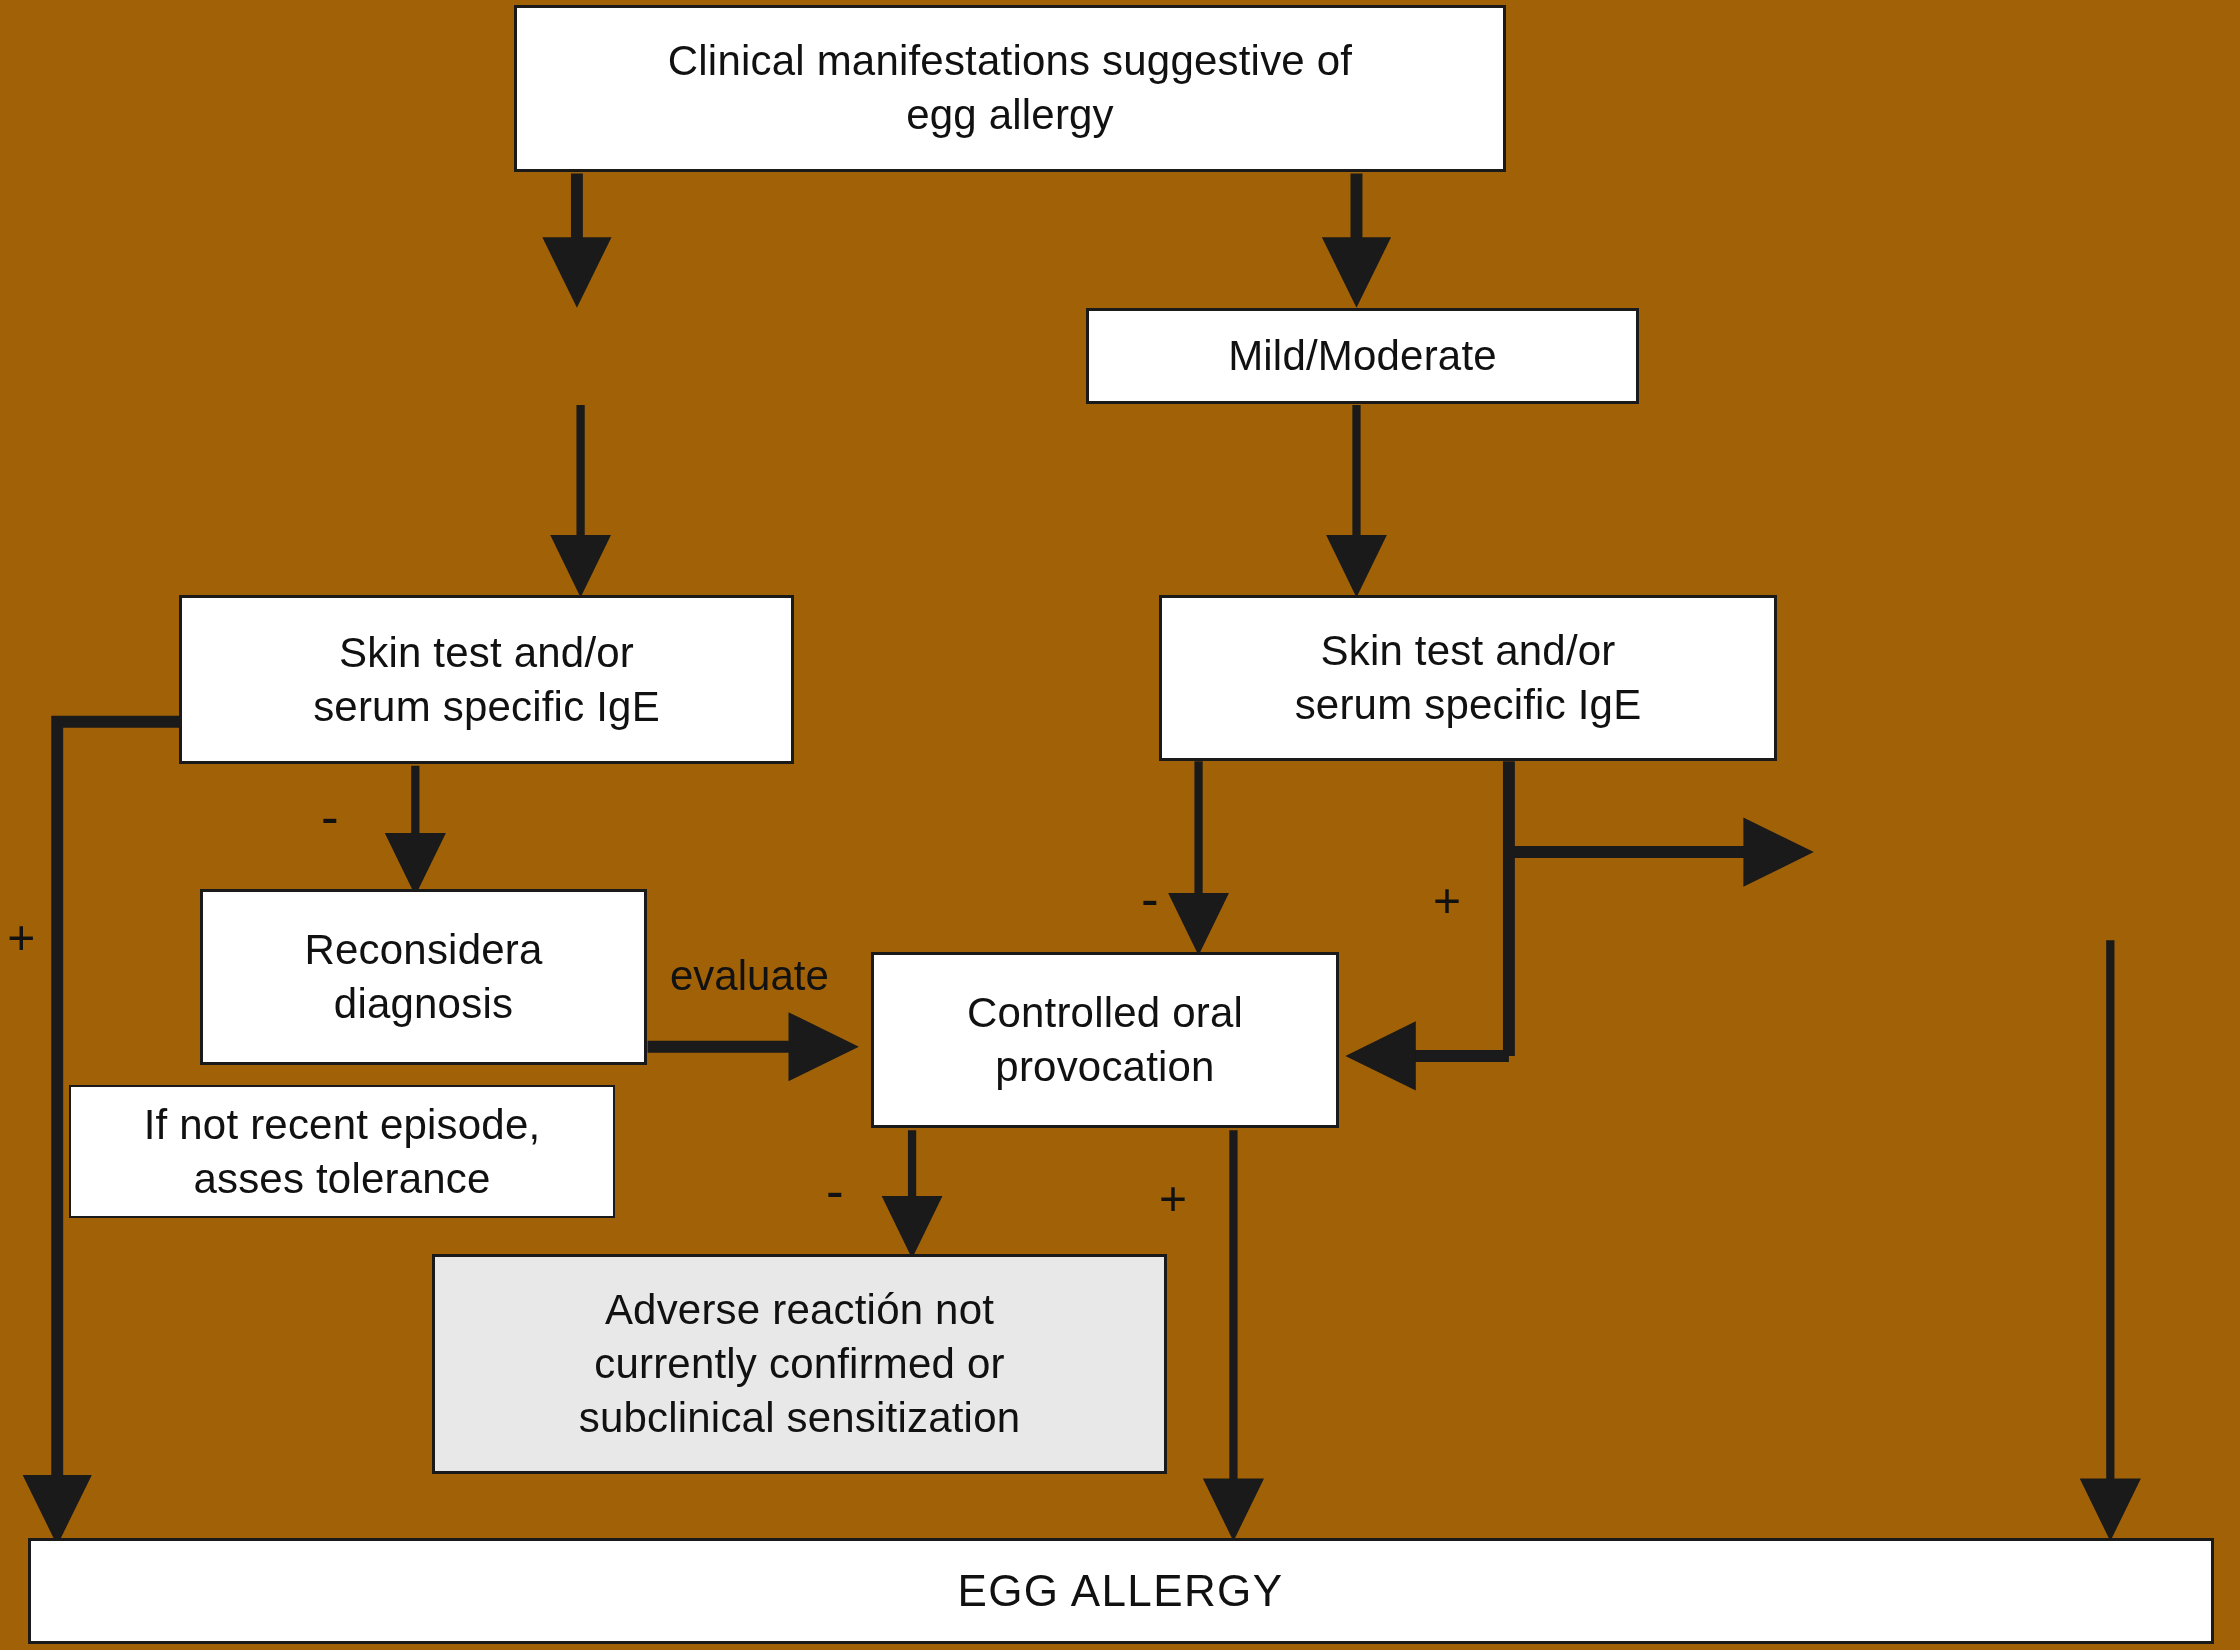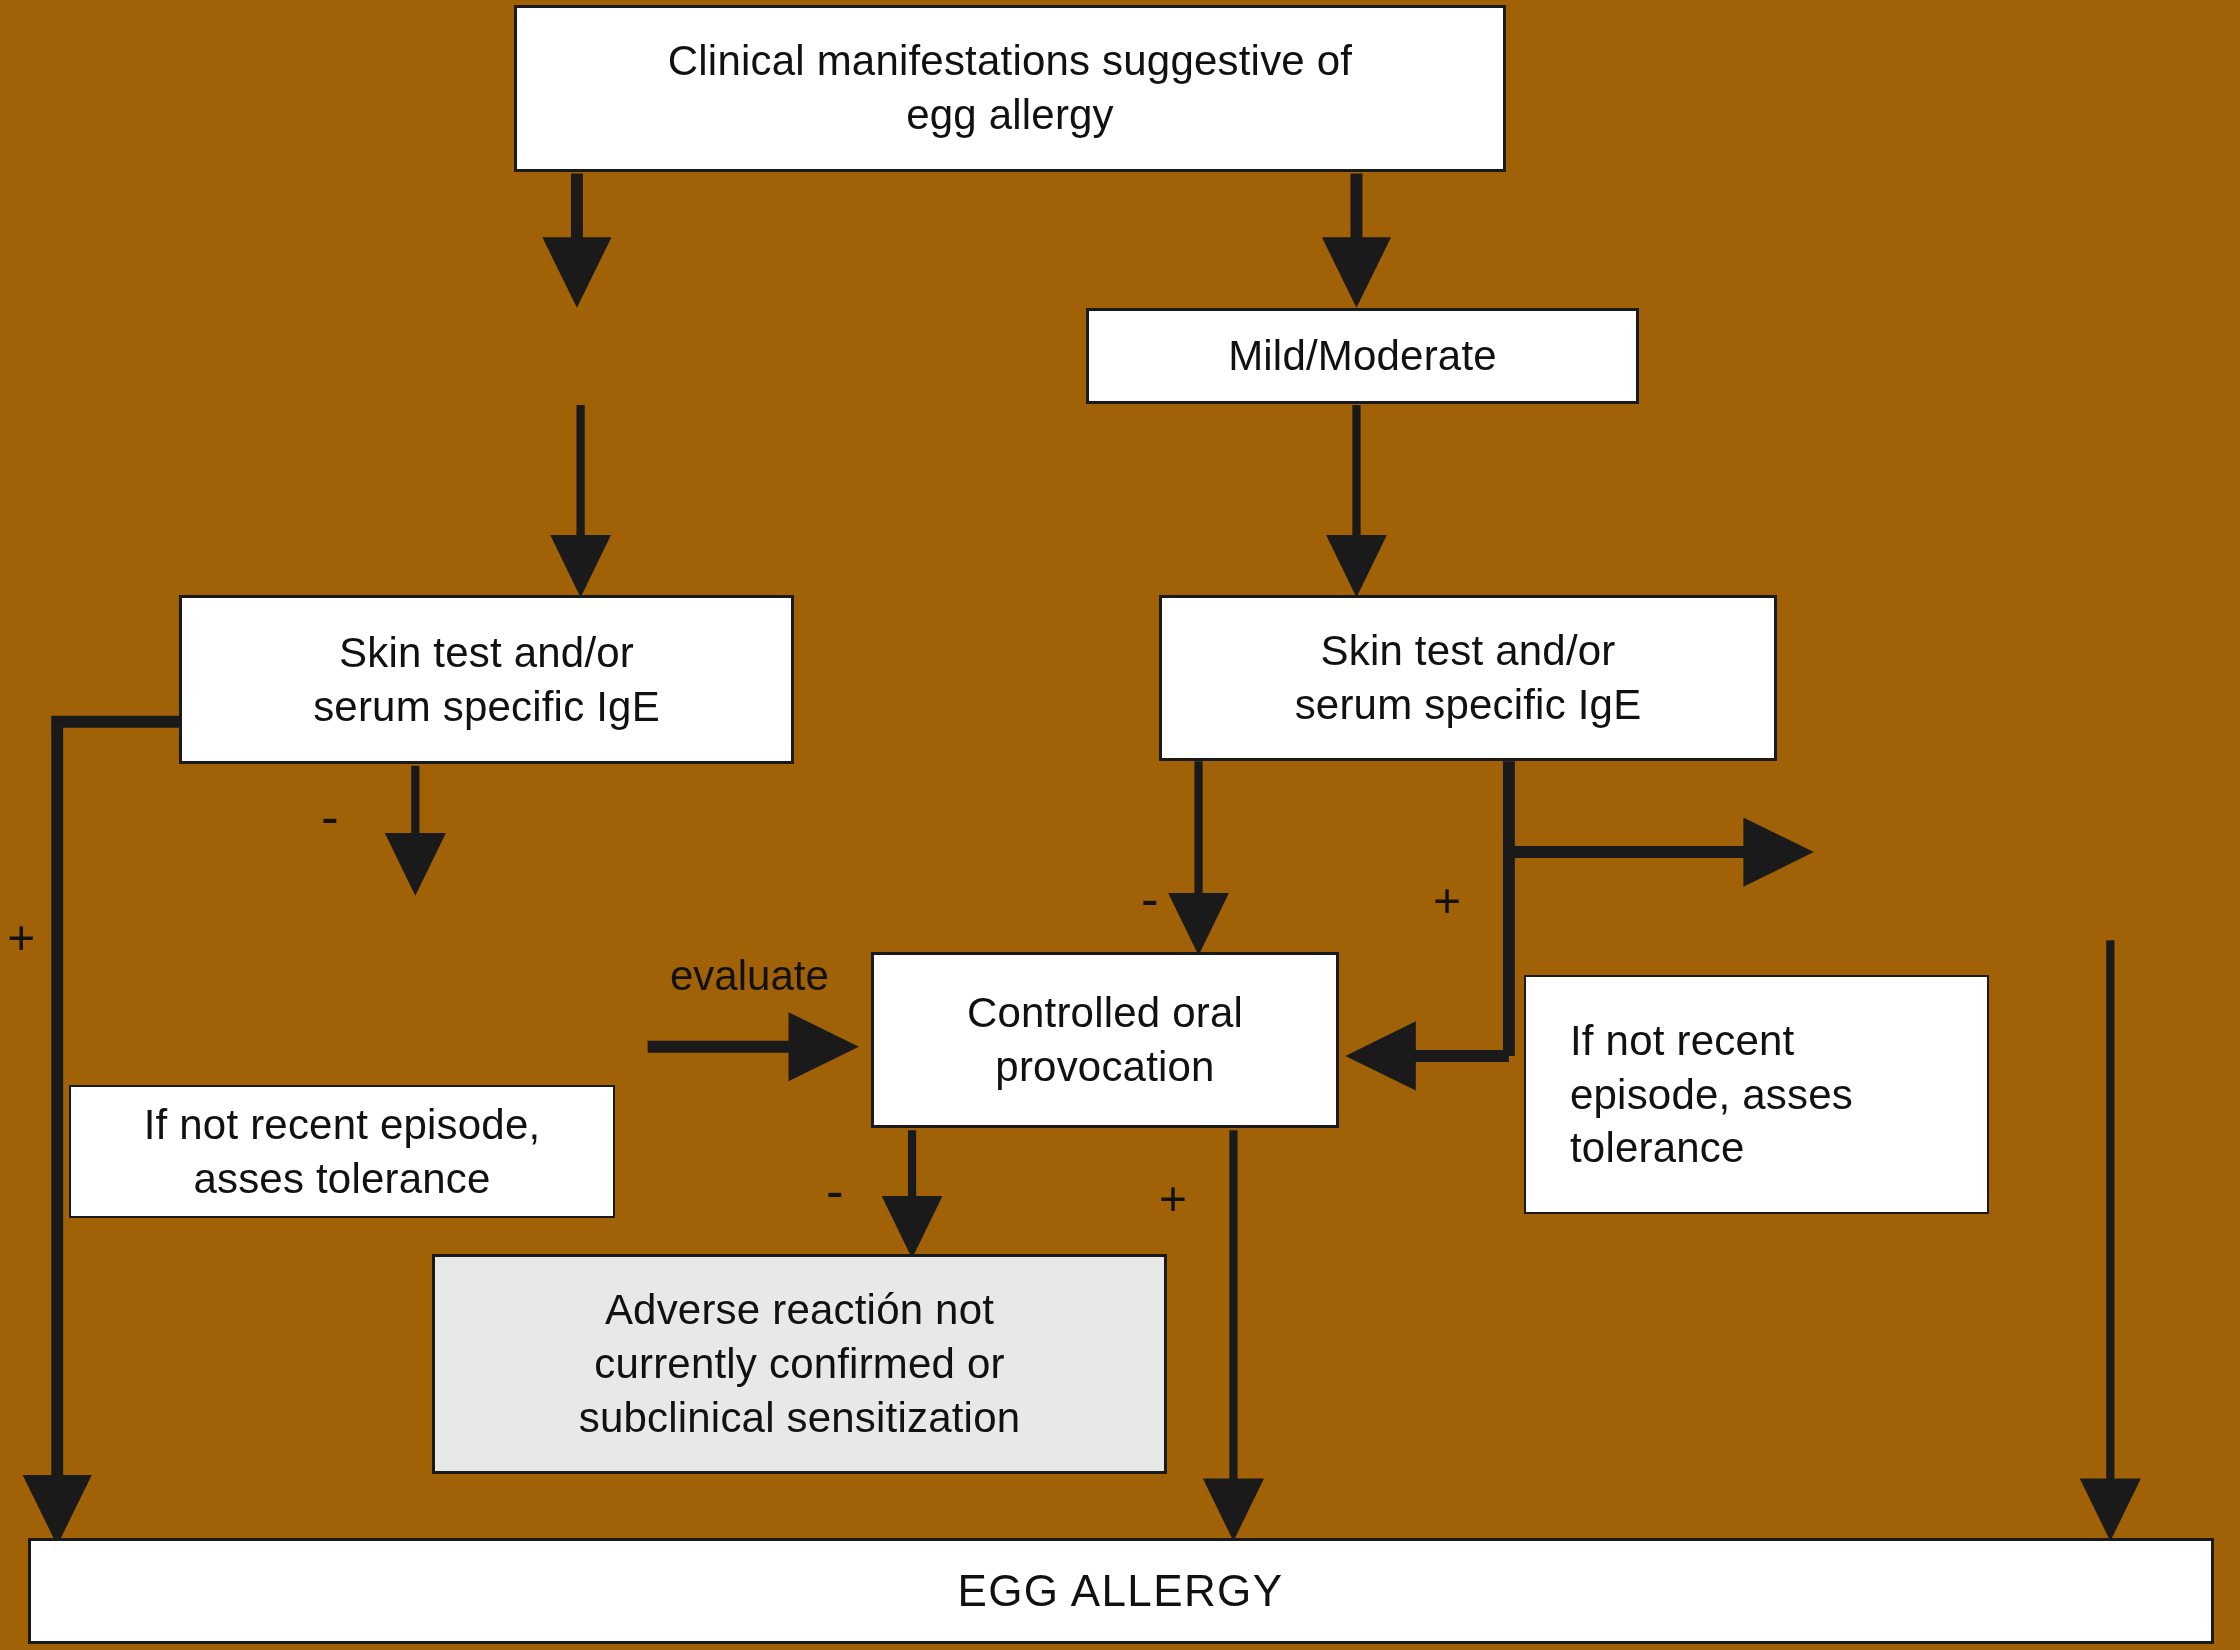--- a/index.html
+++ b/index.html
@@ -107,28 +107,27 @@
 
 
   <div class="node" style="left:1086px;top:308px;width:553px;height:96px;">Mild/Moderate</div>
 
   <div class="node" style="left:179px;top:595px;width:615px;height:169px;">Skin test and/or
 serum specific IgE</div>
 
   <div class="node" style="left:1159px;top:595px;width:618px;height:166px;">Skin test and/or
 serum specific IgE</div>
 
+  <div class="node" style="left:200px;top:889px;width:447px;height:176px;">Reconsidera
+diagnosis</div>
 
   <div class="node" style="left:871px;top:952px;width:468px;height:176px;">Controlled oral
 provocation</div>
 
 
-  <div class="node thin" style="left:1524px;top:975px;width:465px;height:239px;justify-content:flex-start;padding-left:44px;text-align:left;">If not recent
-episode, asses
-tolerance</div>
 
   <div class="node thin" style="left:69px;top:1085px;width:546px;height:133px;">If not recent episode,
 asses tolerance</div>
 
   <div class="node shaded" style="left:432px;top:1254px;width:735px;height:220px;">Adverse reactión not
 currently confirmed or
 subclinical sensitization</div>
 
   <div class="node bottom" style="left:27.5px;top:1538px;width:2186px;height:106px;">EGG ALLERGY</div>
 

